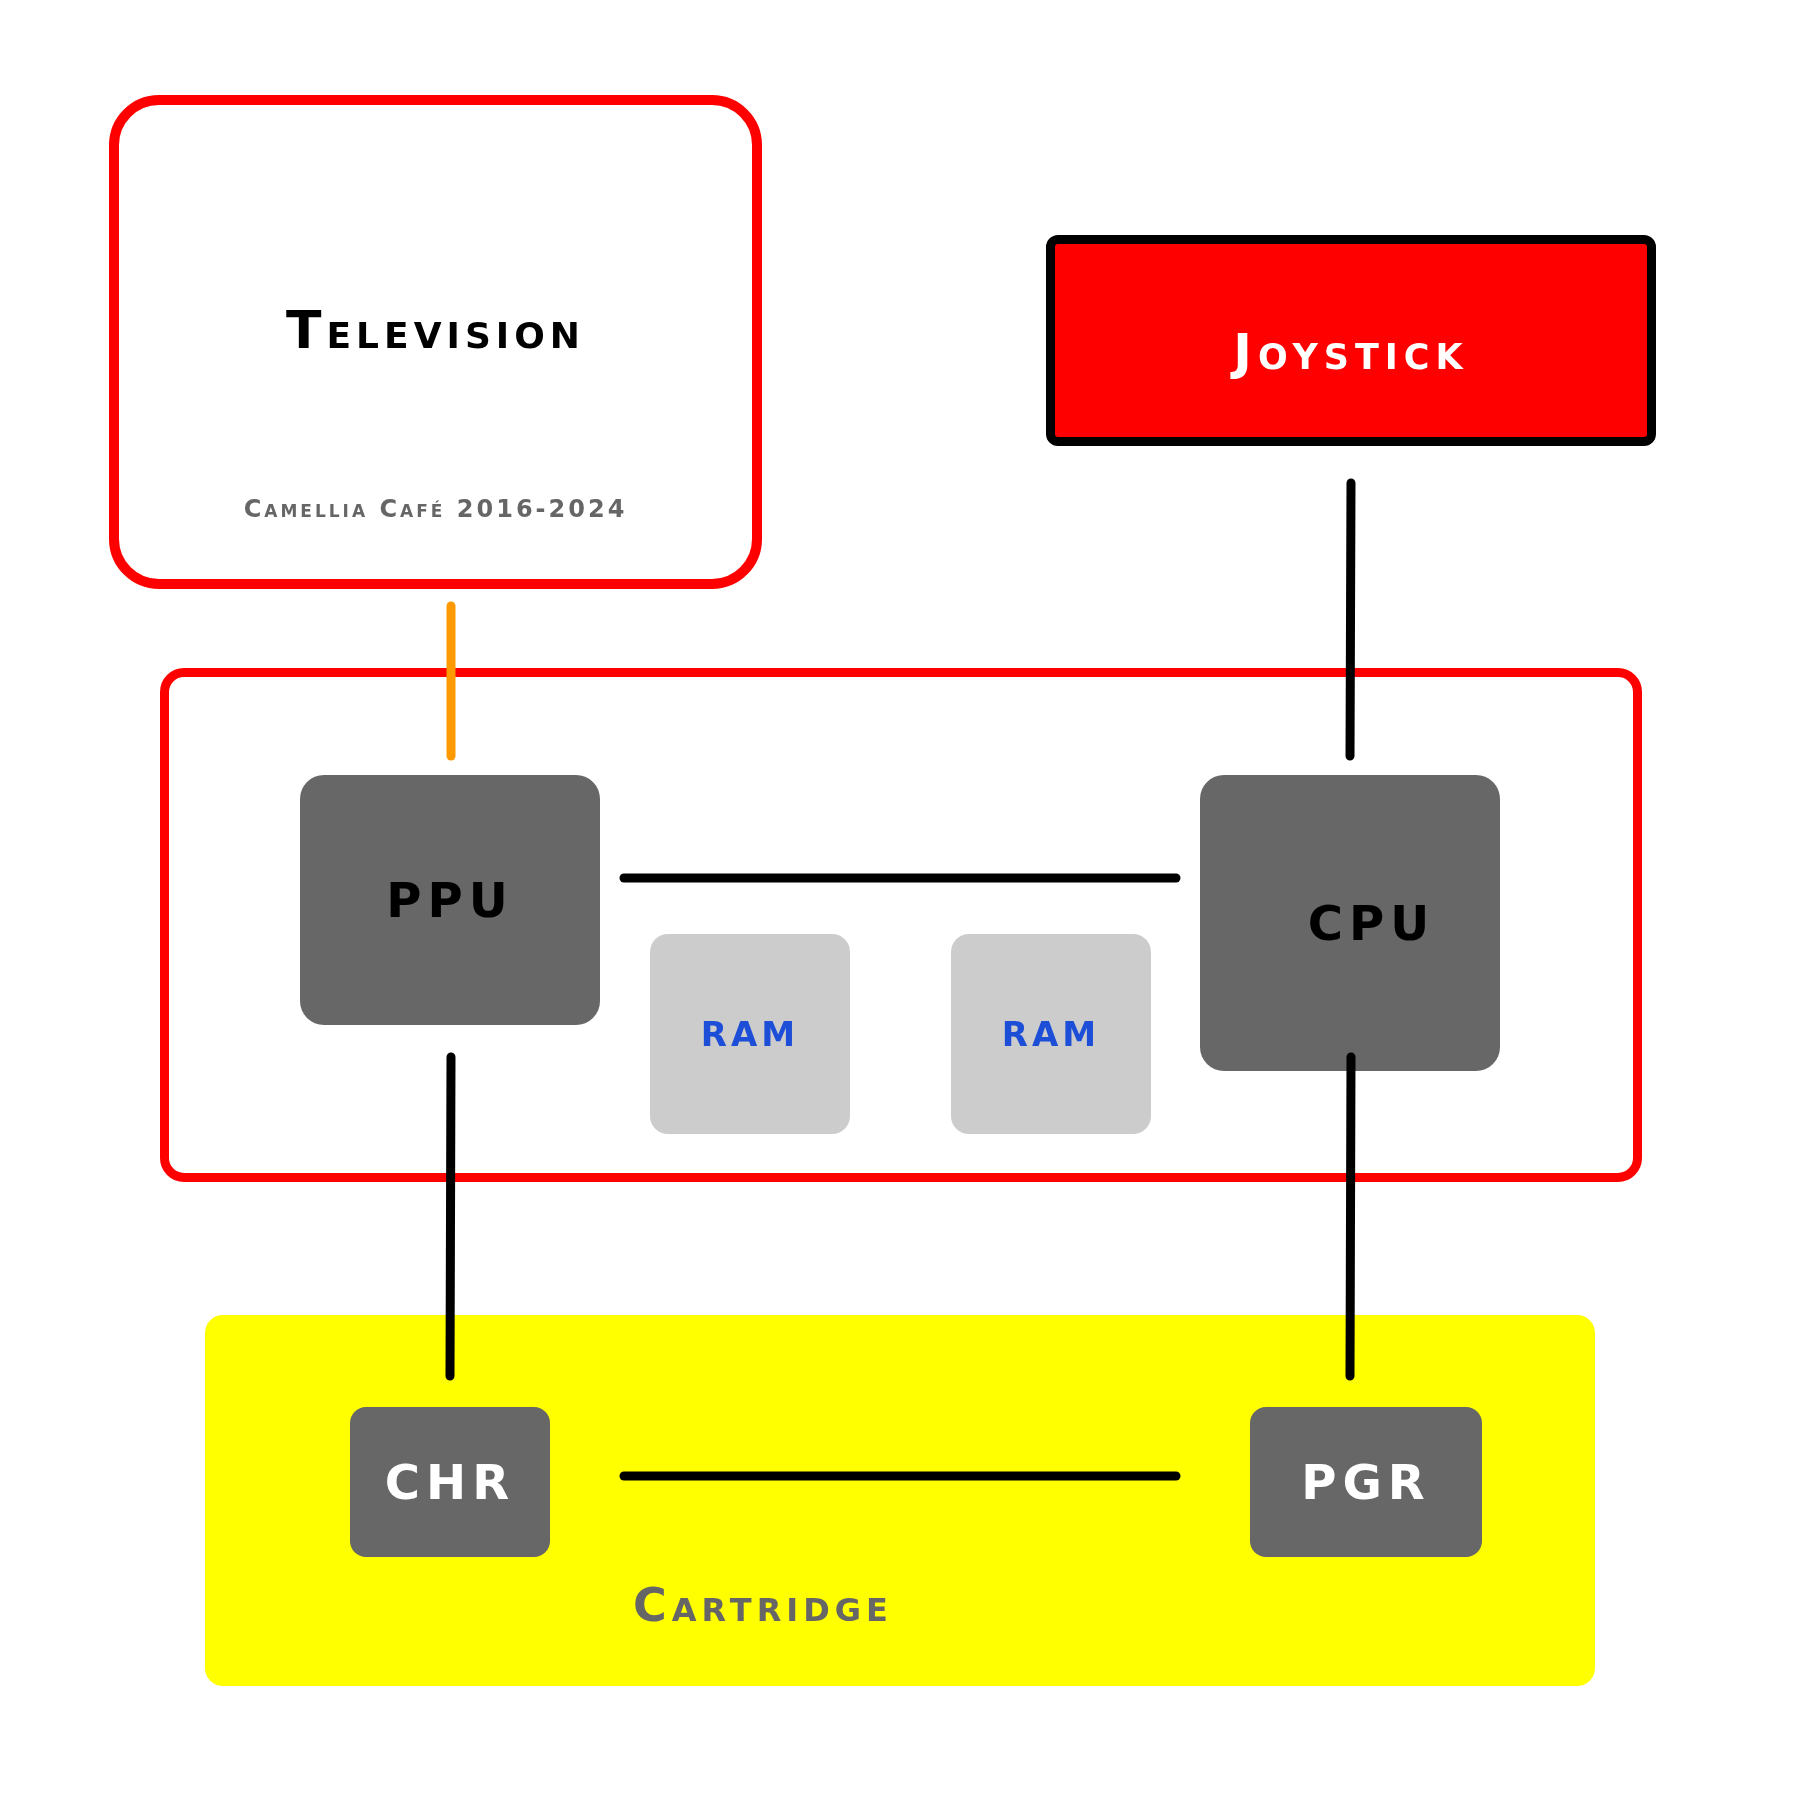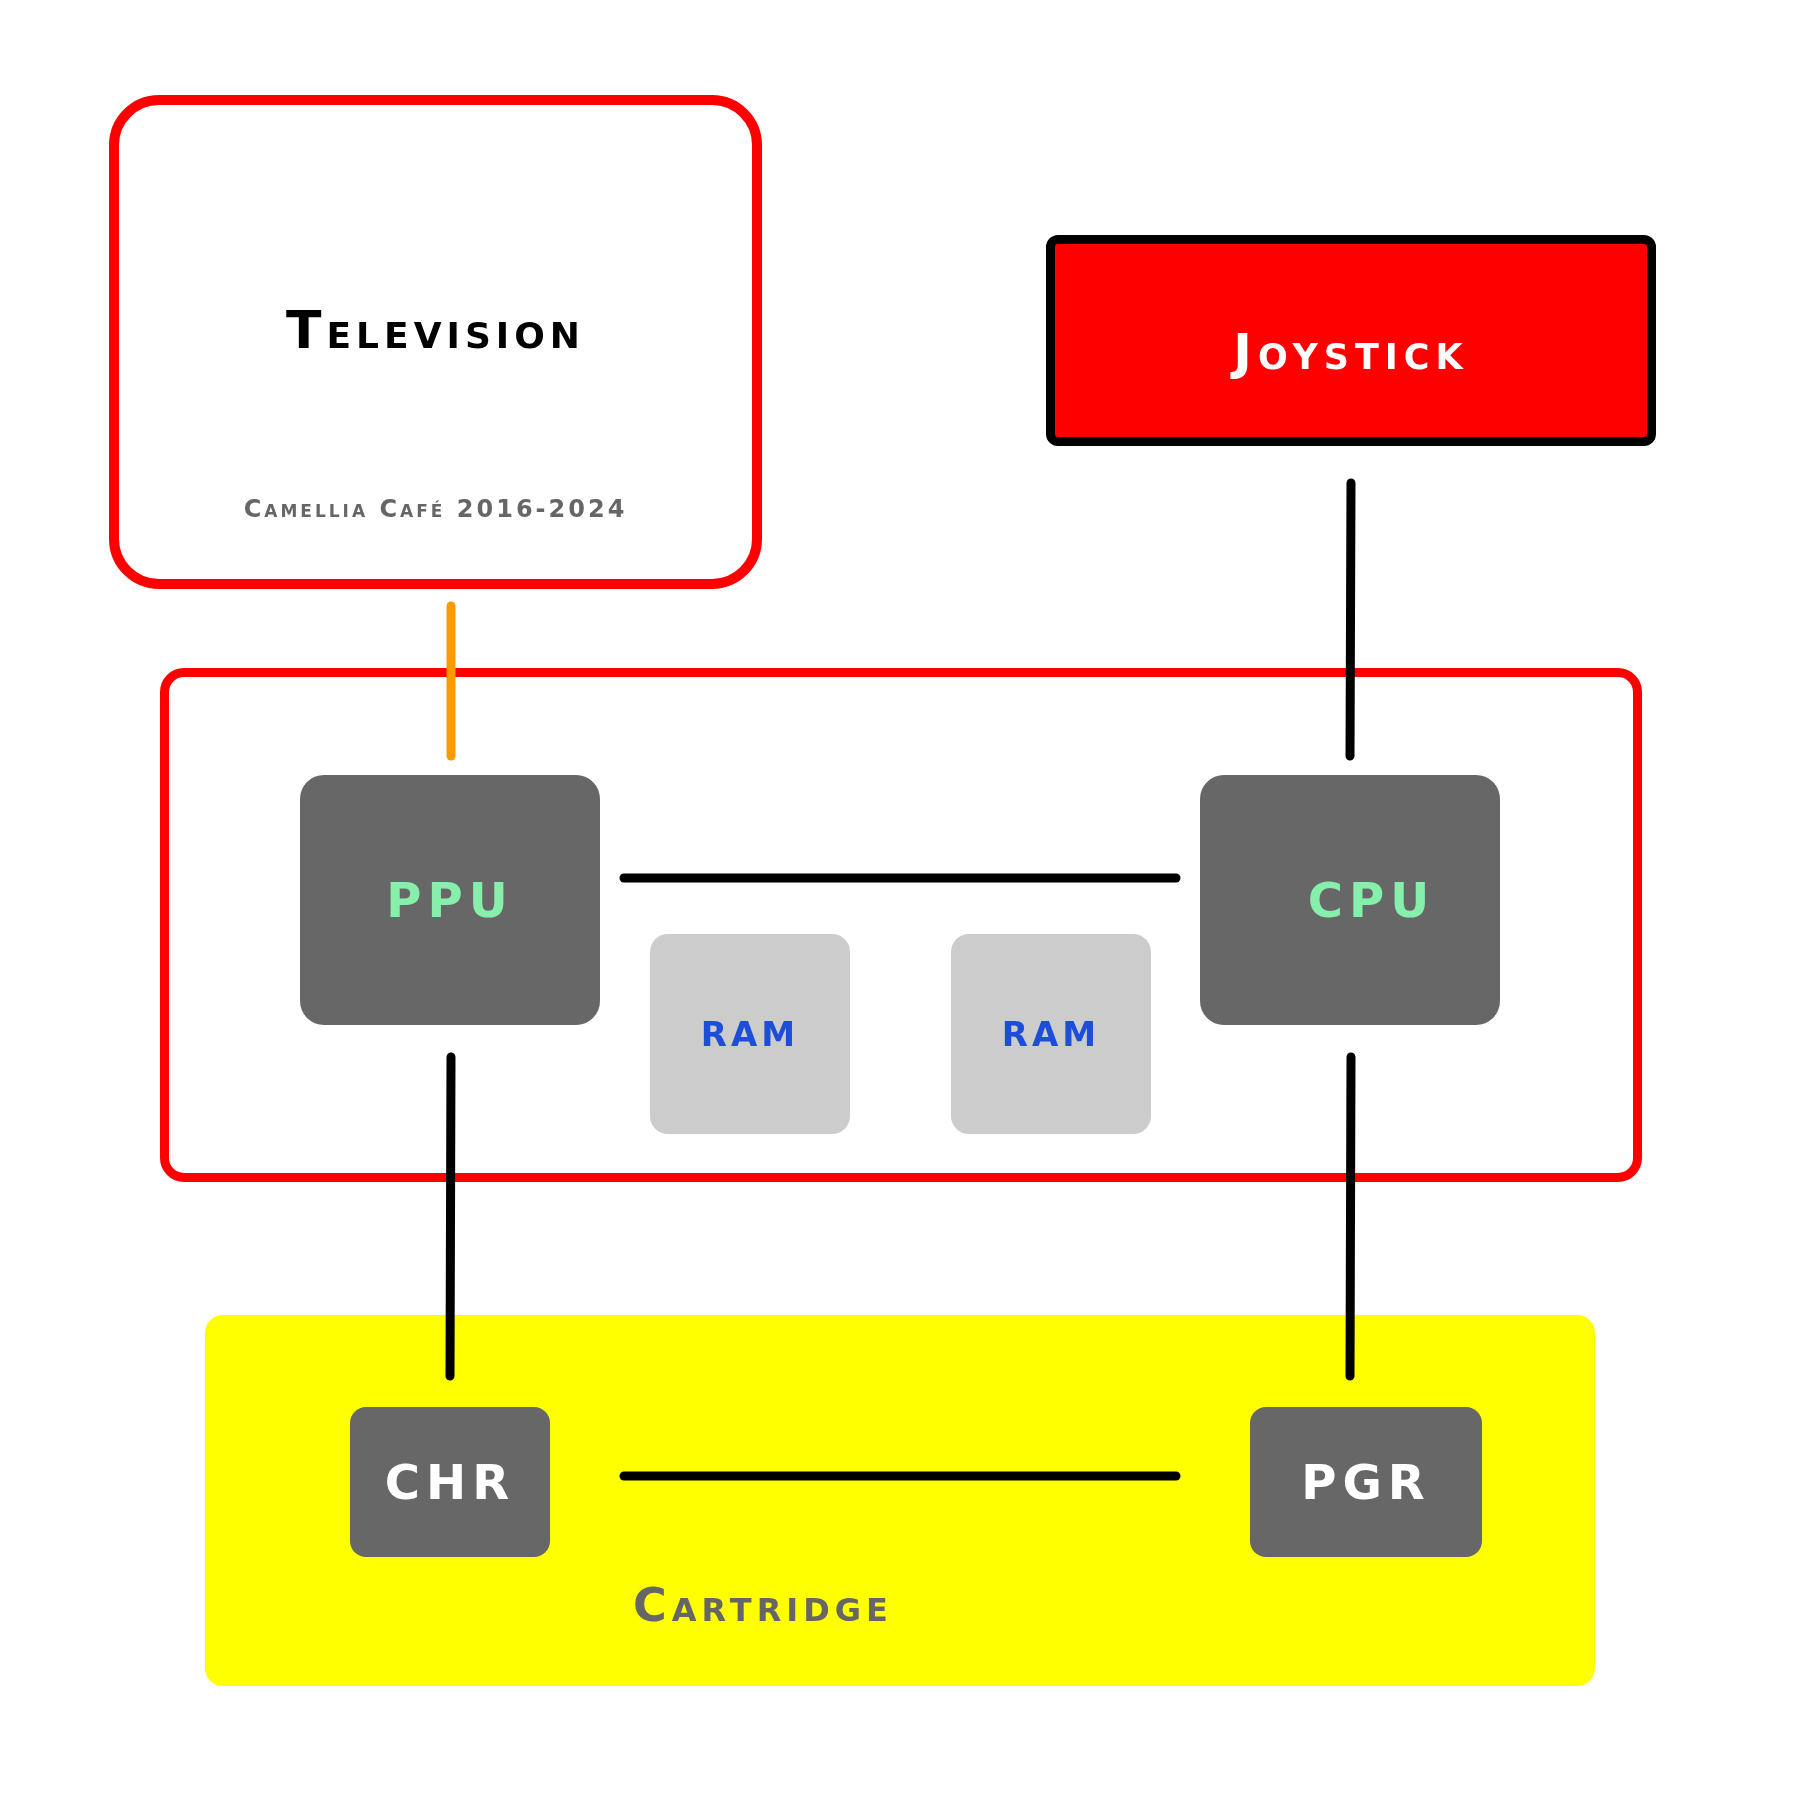--- a/index.html
+++ b/index.html
@@ -12,24 +12,24 @@
         border: 10px solid #ff0000; border-radius: 50px; background: #fff; }
   #tv-title { left: 109px; top: 300px; width: 653px; text-align: center;
               font-size: 52px; color: #000; letter-spacing: 5px; }
   #tv-sub { left: 109px; top: 495px; width: 653px; text-align: center;
             font-size: 24px; color: #666666; letter-spacing: 3px; font-weight: bold; }
   #joy { left: 1046px; top: 235px; width: 610px; height: 211px;
          border: 9px solid #000; border-radius: 12px; background: #ff0000; }
   #joy-title { font-size: 50px; color: #fff; letter-spacing: 6px; margin-top: 23px; }
   #console { left: 160px; top: 668px; width: 1482px; height: 514px;
              border: 9px solid #ff0000; border-radius: 24px; }
-  .chip { background: #676767; border-radius: 24px; color: #86efac;
+  .chip { background: #676767; border-radius: 24px; color: #000000;
           font-weight: bold; letter-spacing: 6px; }
   #ppu { left: 300px; top: 775px; width: 300px; height: 250px; font-size: 48px; }
-  #cpu { left: 1200px; top: 775px; width: 300px; height: 250px; font-size: 48px; padding-left: 43px; }
+  #cpu { left: 1200px; top: 775px; width: 300px; height: 296px; font-size: 48px; padding-left: 43px; }
   .ram { background: #cccccc; border-radius: 18px; color: #1d4ed8; font-size: 34px;
          font-weight: bold; letter-spacing: 4px; }
   #ram1 { left: 650px; top: 934px; width: 200px; height: 200px; }
   #ram2 { left: 951px; top: 934px; width: 200px; height: 200px; }
   #cart { left: 205px; top: 1315px; width: 1390px; height: 371px;
           background: #ffff00; border-radius: 18px; }
   .small-chip { background: #676767; border-radius: 16px; color: #fff;
                 font-size: 48px; font-weight: bold; letter-spacing: 6px; }
   #chr { left: 350px; top: 1407px; width: 200px; height: 150px; }
   #pgr { left: 1250px; top: 1407px; width: 232px; height: 150px; }

